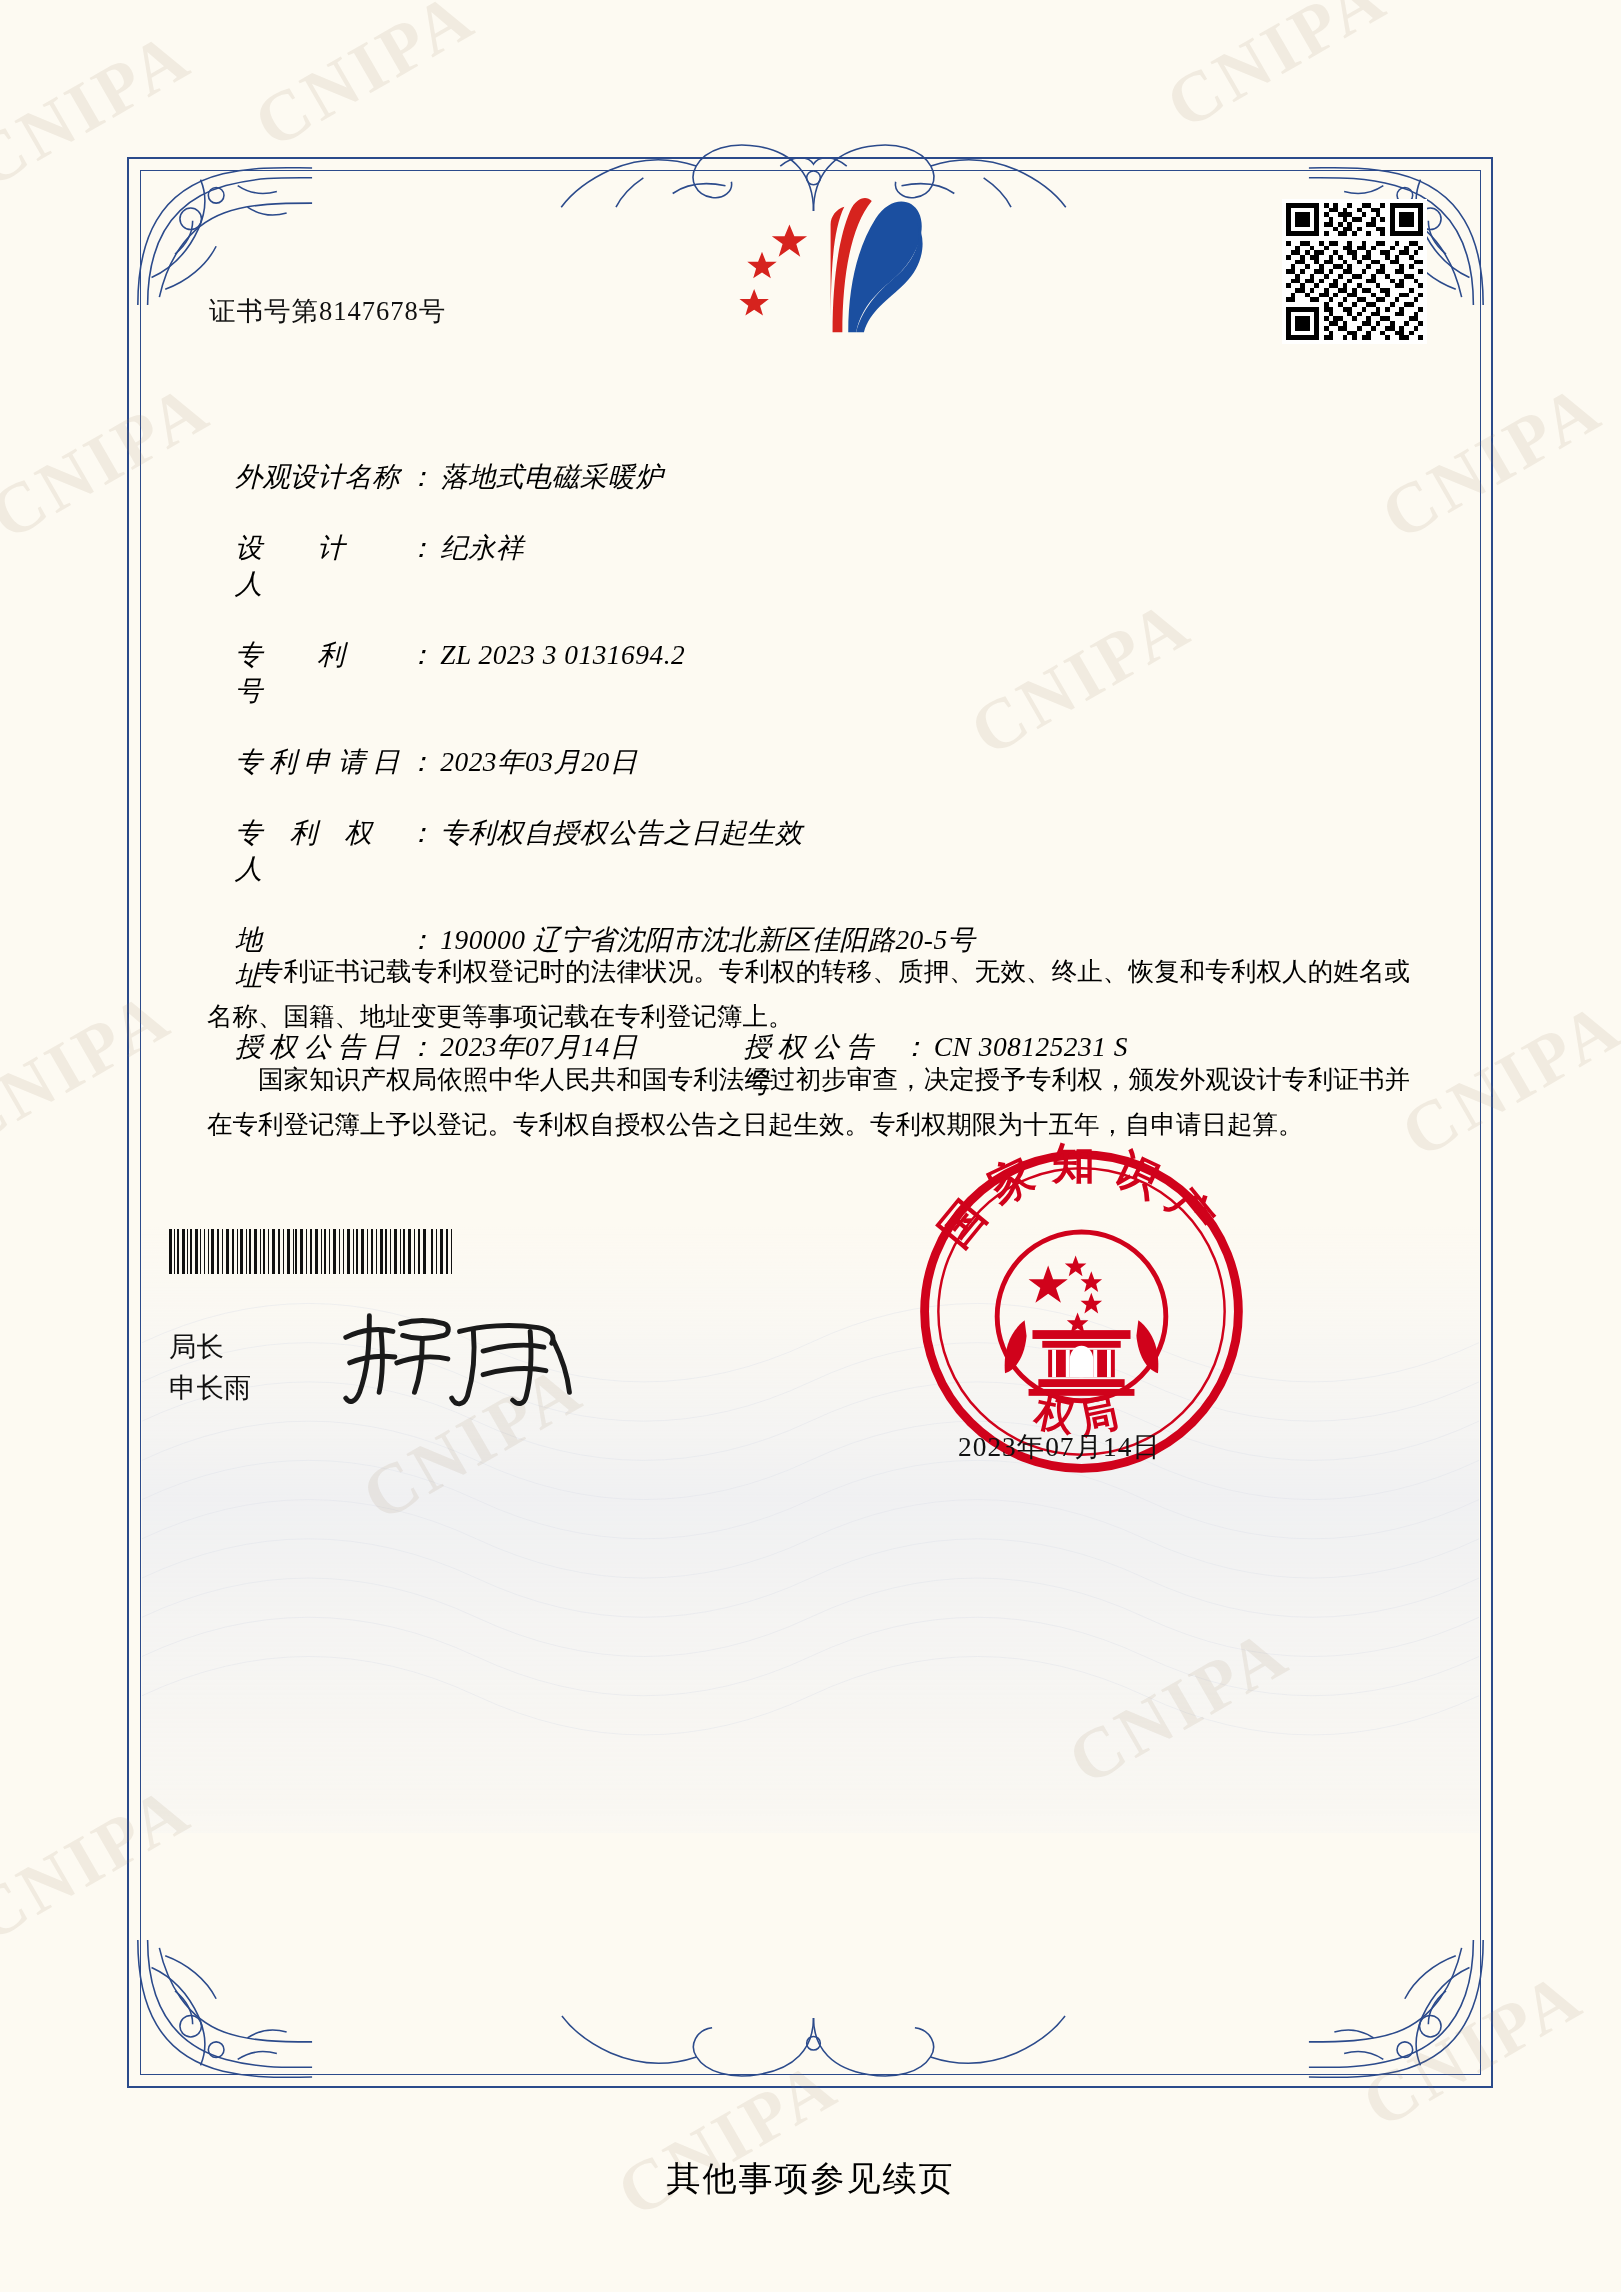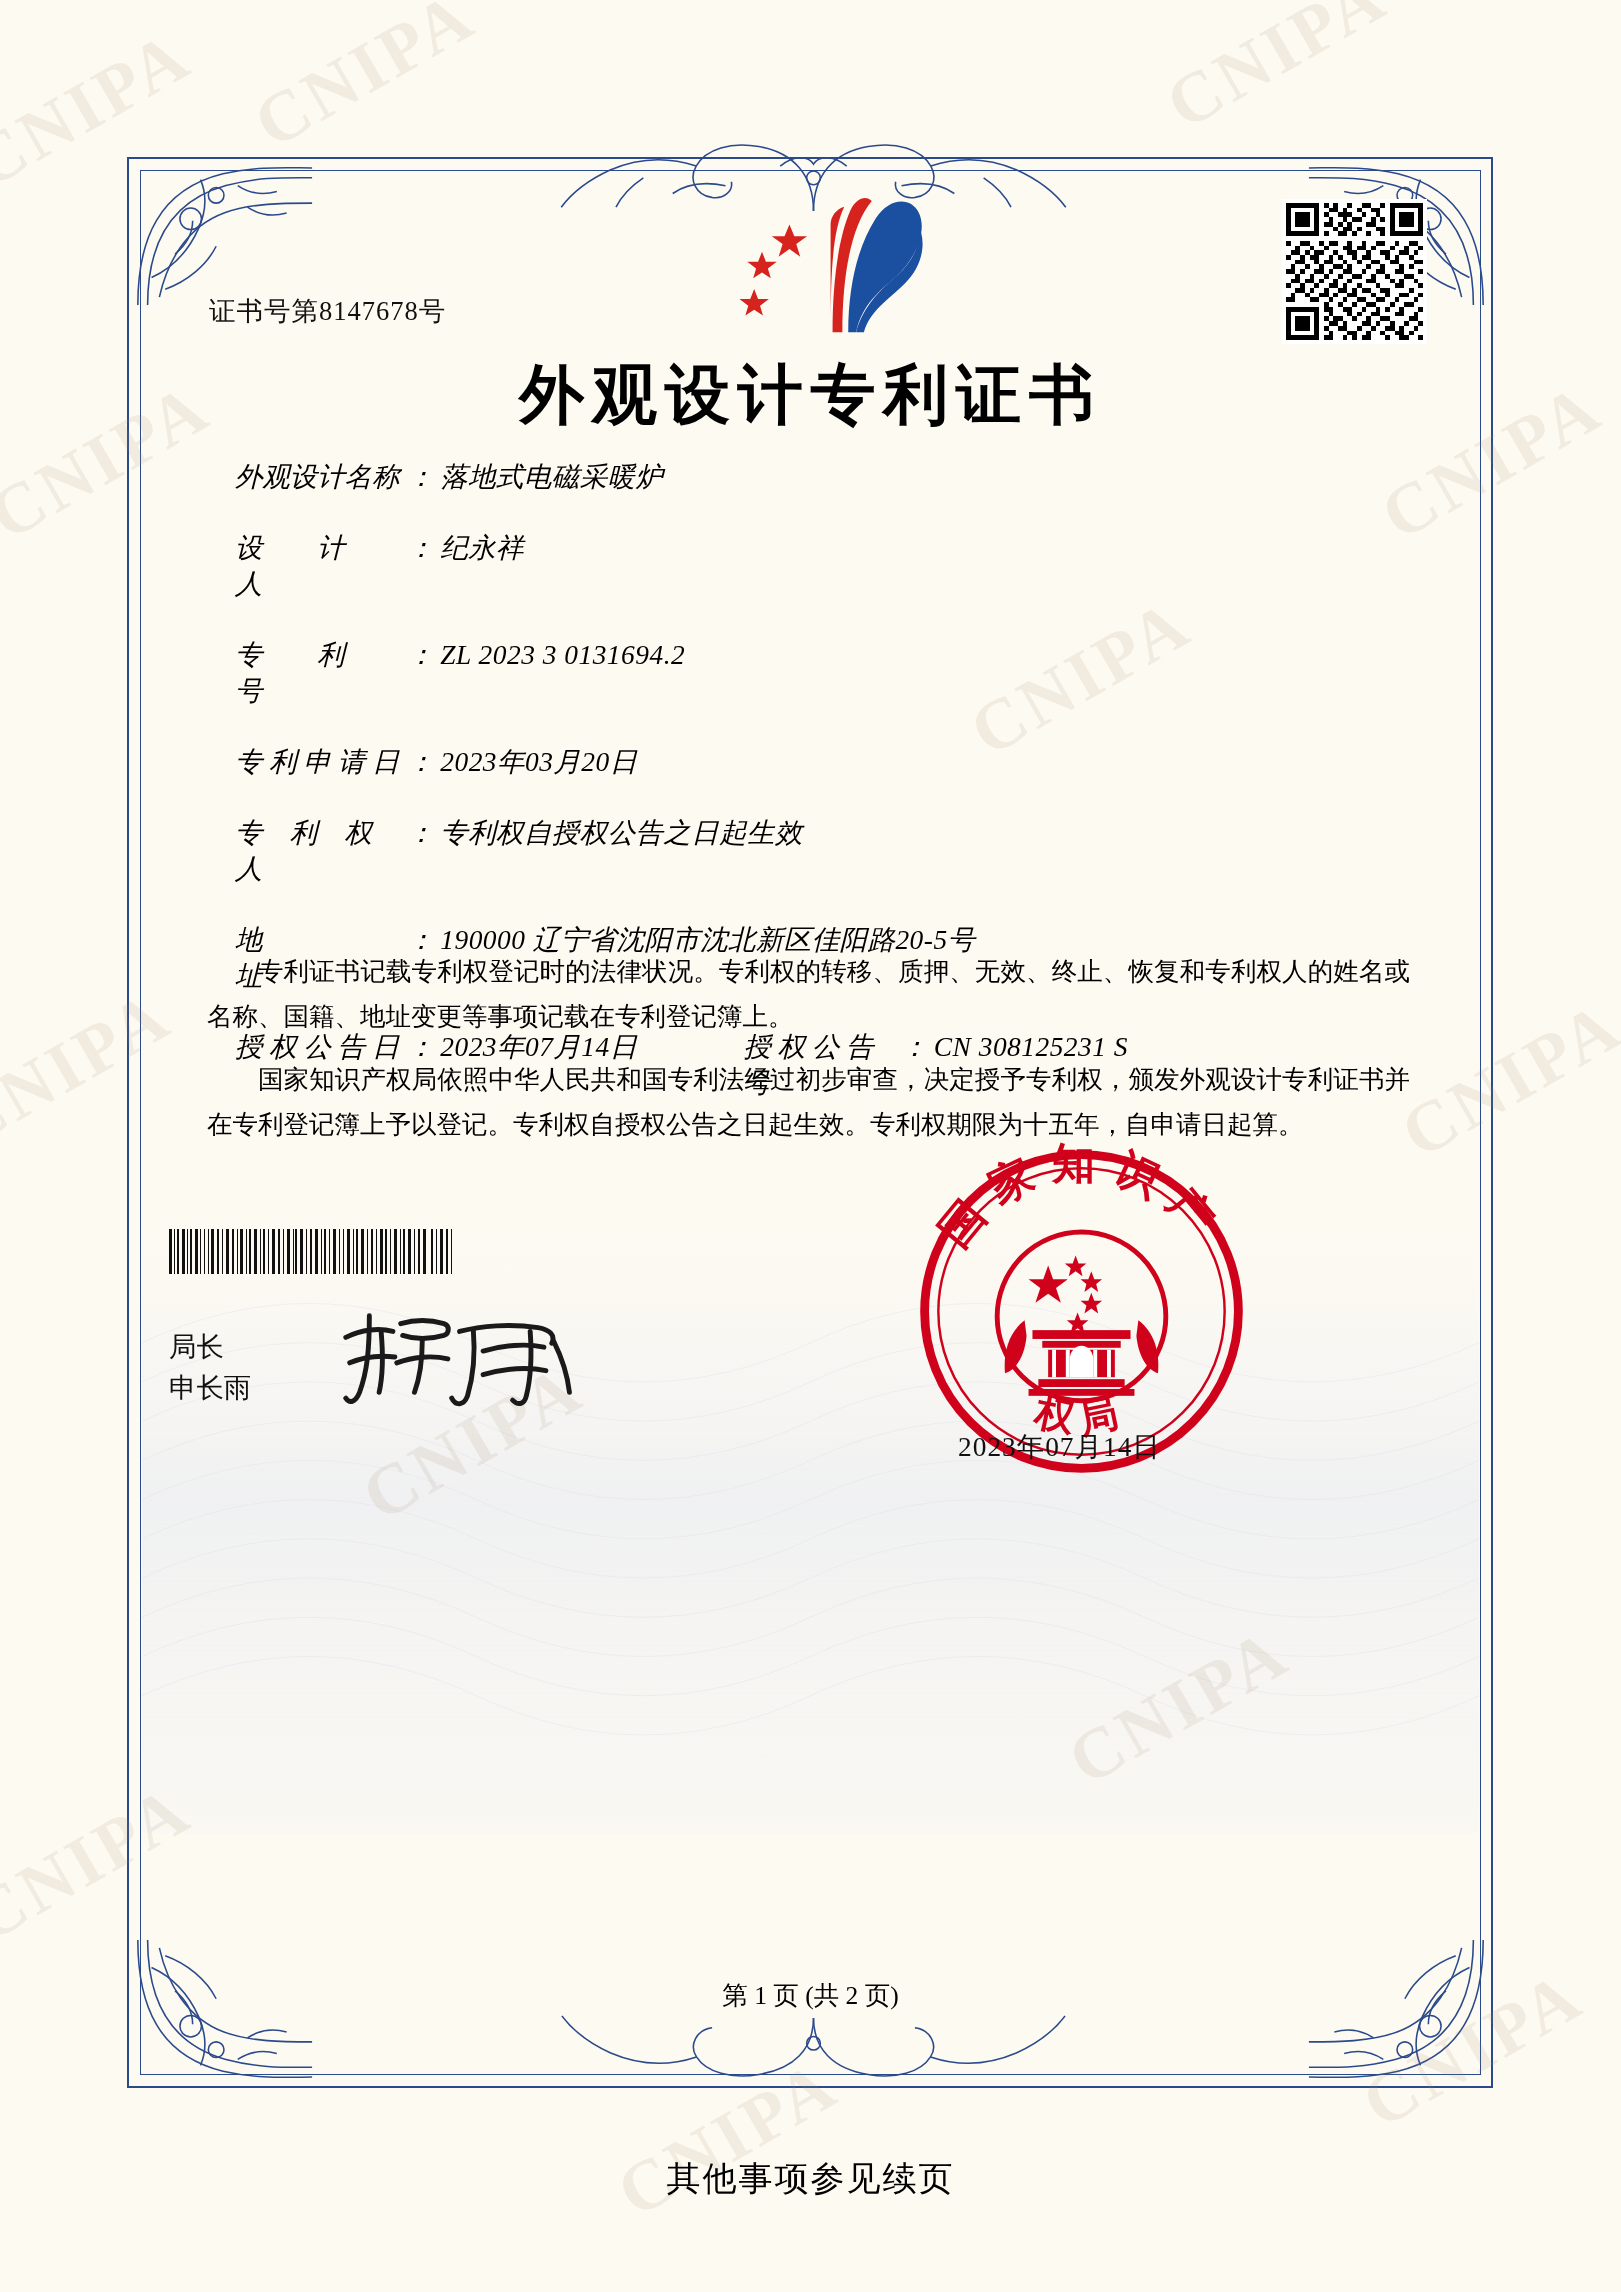--- a/index.html
+++ b/index.html
@@ -623,21 +623,20 @@
           <rect x="12" y="28" width="1" height="1"></rect>
           <rect x="14" y="28" width="1" height="1"></rect>
           <rect x="16" y="28" width="2" height="1"></rect>
           <rect x="21" y="28" width="1" height="1"></rect>
           <rect x="24" y="28" width="2" height="1"></rect>
           <rect x="28" y="28" width="1" height="1"></rect>
       </g>
     </svg>
   </div>
 
-  <div class="title">外观设计专利证书</div>
 
   <div class="fields">
     <div class="field-row">
       <span class="f-label">外观设计名称</span>
       <span class="f-colon">：</span>
       <span class="f-value">落地式电磁采暖炉</span>
     </div>
     <div class="field-row">
       <span class="f-label">设　　计　　人</span>
       <span class="f-colon">：</span>
@@ -797,18 +796,17 @@
         <rect x="-54" y="64" width="108" height="7"></rect>
         <path d="M-28,24 L-28,52 M-14,24 L-14,52 M0,24 L0,52 M14,24 L14,52 M28,24 L28,52" stroke="#fff" stroke-width="4"></path>
         <path d="M-12,34 a12,14 0 0 1 24,0 l0,18 l-24,0 Z" fill="#fff"></path>
         <path d="M-58,-6 C-74,6 -80,26 -78,48 C-66,44 -58,30 -56,10 Z"></path>
         <path d="M58,-6 C74,6 80,26 78,48 C66,44 58,30 56,10 Z"></path>
       </g>
     </g>
   </svg>
   <div class="seal-date">2023年07月14日</div>
 
-  <div class="page-no">第 1 页 (共 2 页)</div>
 
 </div>
 
 <div class="footnote">其他事项参见续页</div>
 
 
 </body></html>

